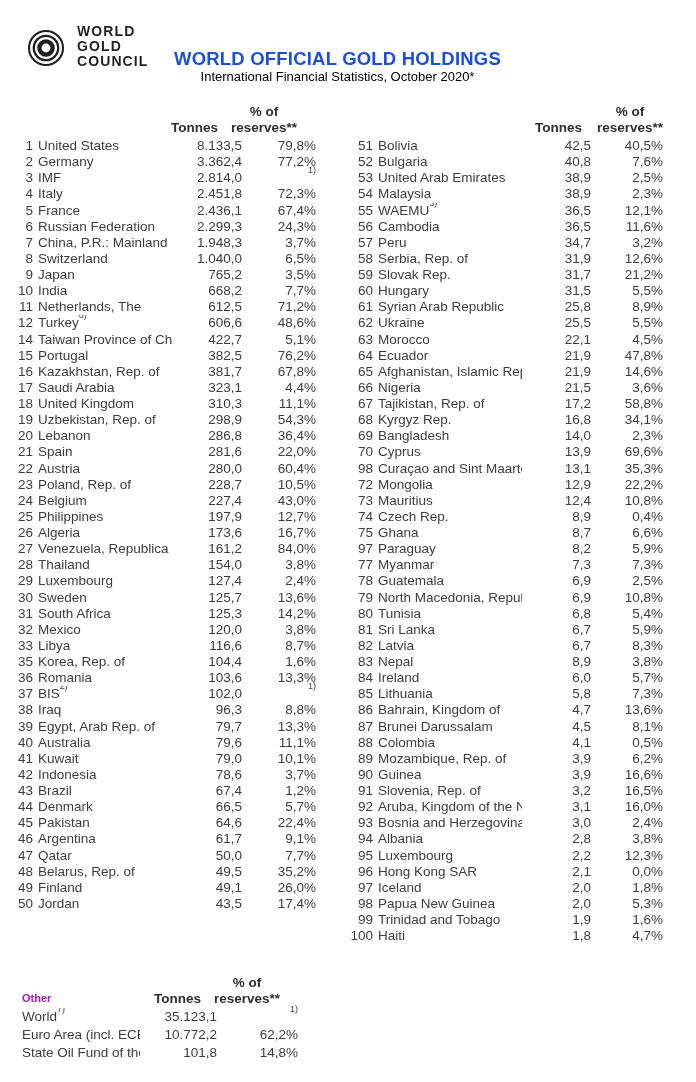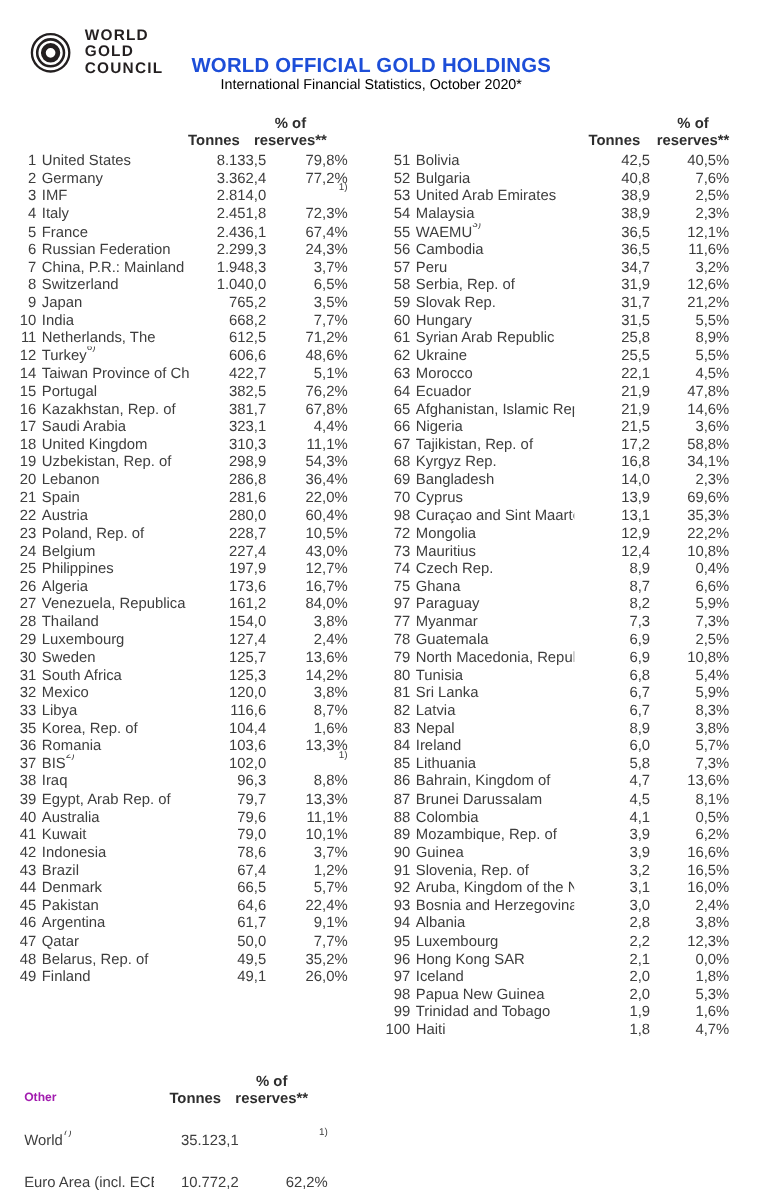--- a/index.html
+++ b/index.html
@@ -39,21 +39,21 @@
   .half-right .row{grid-template-columns:34px 149px 69px 72px;}
   .cell-rank{text-align:right;}
   .cell-name{padding-left:5px;overflow:hidden;}
   .cell-tonnes,.cell-pct{text-align:right;}
   sup.fn{font-size:9px;position:relative;top:-3.5px;line-height:0;letter-spacing:0;}
   
   .other-label{position:absolute;left:22px;top:991px;font-weight:700;font-size:11px;color:#a21caf;line-height:15.5px;}
   .other-hdr-tonnes{left:111px;top:991px;width:90px;text-align:right;}
   .other-hdr-pct{left:211px;top:975px;width:72px;text-align:center;}
   .other-rows{position:absolute;left:22px;top:1008px;width:276px;font-size:13.5px;}
-  .other-rows .row{grid-template-columns:118px 77px 81px;height:18px;line-height:18px;margin-top:20px;}
+  .other-rows .row{grid-template-columns:118px 77px 81px;height:18px;line-height:18px;}
   .other-rows .cell-name{padding-left:0;}
 </style>
 </head>
 <body>
 
 <div class="sheet">
 
   <svg class="logo-rings" viewBox="0 0 38 38" aria-hidden="true">
     <circle cx="19" cy="19" r="17" fill="none" stroke="#231f20" stroke-width="2.1"></circle>
     <circle cx="19" cy="19" r="12.2" fill="none" stroke="#231f20" stroke-width="2.3"></circle>
@@ -356,20 +356,26 @@
         <span class="cell-name">Belarus, Rep. of</span>
         <span class="cell-tonnes">49,5</span>
         <span class="cell-pct">35,2%</span>
       </div>
       <div class="row">
         <span class="cell-rank">49</span>
         <span class="cell-name">Finland</span>
         <span class="cell-tonnes">49,1</span>
         <span class="cell-pct">26,0%</span>
       </div>
+      <div class="row">
+        <span class="cell-rank">50</span>
+        <span class="cell-name">Jordan</span>
+        <span class="cell-tonnes">43,5</span>
+        <span class="cell-pct">17,4%</span>
+      </div>
     </div>
   <div class="half half-right" id="table-right">
       <div class="row">
         <span class="cell-rank">51</span>
         <span class="cell-name">Bolivia</span>
         <span class="cell-tonnes">42,5</span>
         <span class="cell-pct">40,5%</span>
       </div>
       <div class="row">
         <span class="cell-rank">52</span>

